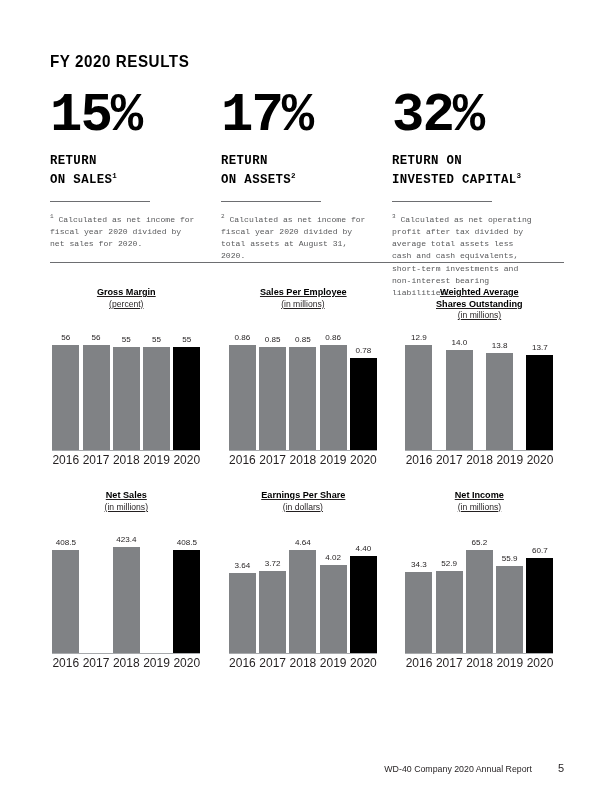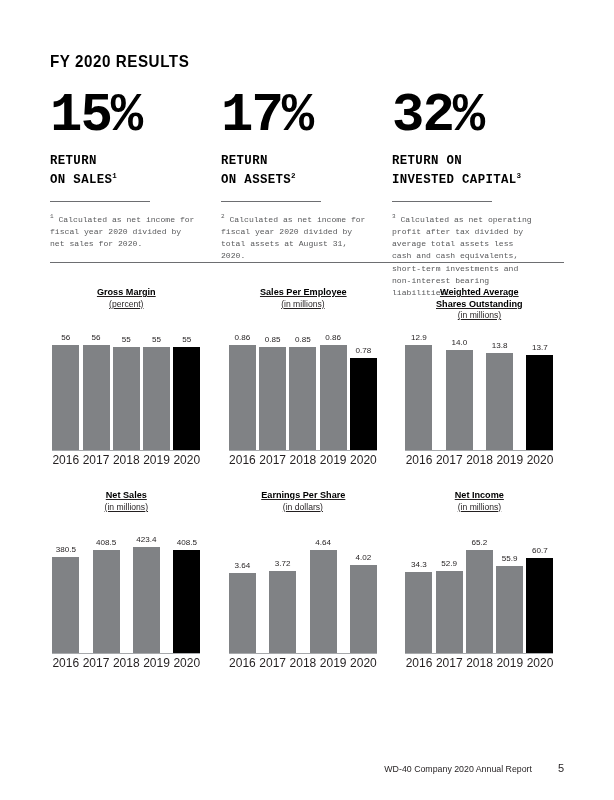--- a/index.html
+++ b/index.html
@@ -368,24 +368,20 @@
     </div>
     <div class="chart-row second">
       <div class="chart">
           <div class="chart-head">
             <div class="chart-title">Net Sales</div>
             <div class="chart-sub">(in millions)</div>
           </div>
           <div class="plot">
             <div class="bars">
               <div class="bar-slot">
-                <div class="bar-value">380.5</div>
-                <div class="bar" style="height: 96px; background: rgb(128, 130, 133);"></div>
-              </div>
-              <div class="bar-slot">
                 <div class="bar-value">408.5</div>
                 <div class="bar" style="height: 103px; background: rgb(128, 130, 133);"></div>
               </div>
               <div class="bar-slot">
                 <div class="bar-value">423.4</div>
                 <div class="bar" style="height: 107px; background: rgb(128, 130, 133);"></div>
               </div>
               <div class="bar-slot">
                 <div class="bar-value">408.5</div>
                 <div class="bar highlight" style="height: 103px; background: rgb(0, 0, 0);"></div>
@@ -416,20 +412,24 @@
                 <div class="bar-value">3.72</div>
                 <div class="bar" style="height: 82px; background: rgb(128, 130, 133);"></div>
               </div>
               <div class="bar-slot">
                 <div class="bar-value">4.64</div>
                 <div class="bar" style="height: 103px; background: rgb(128, 130, 133);"></div>
               </div>
               <div class="bar-slot">
                 <div class="bar-value">4.02</div>
                 <div class="bar" style="height: 88px; background: rgb(128, 130, 133);"></div>
+              </div>
+              <div class="bar-slot">
+                <div class="bar-value">4.40</div>
+                <div class="bar highlight" style="height: 97px; background: rgb(0, 0, 0);"></div>
               </div>
             </div>
             <div class="axis-line"></div>
             <div class="labels">
               <div class="axis-label">2016</div>
               <div class="axis-label">2017</div>
               <div class="axis-label">2018</div>
               <div class="axis-label">2019</div>
               <div class="axis-label">2020</div>
             </div>

